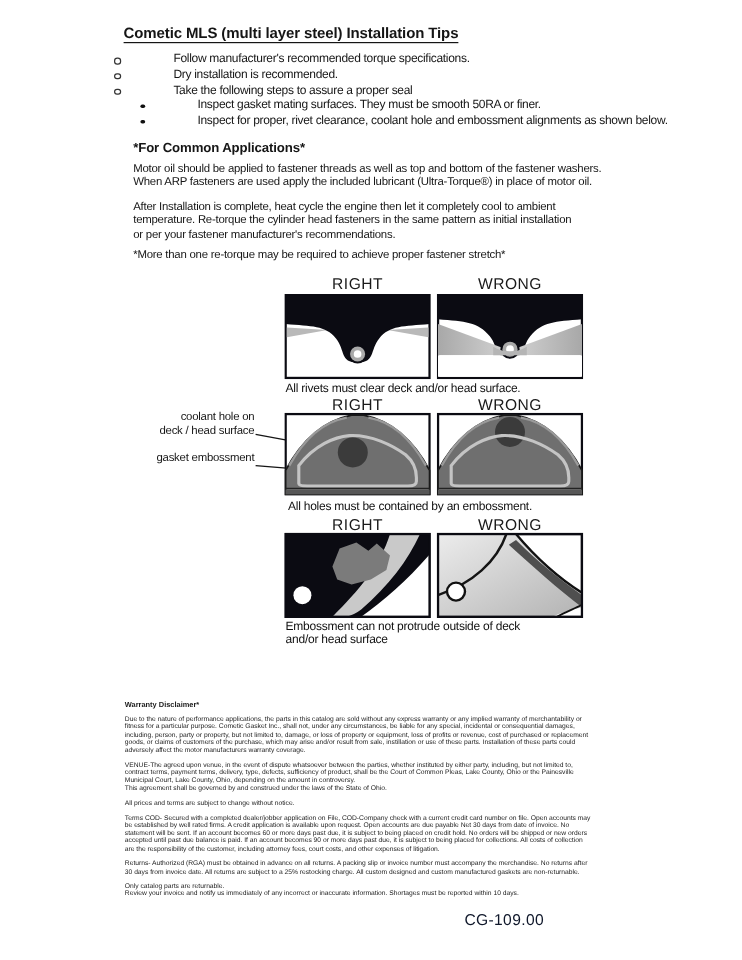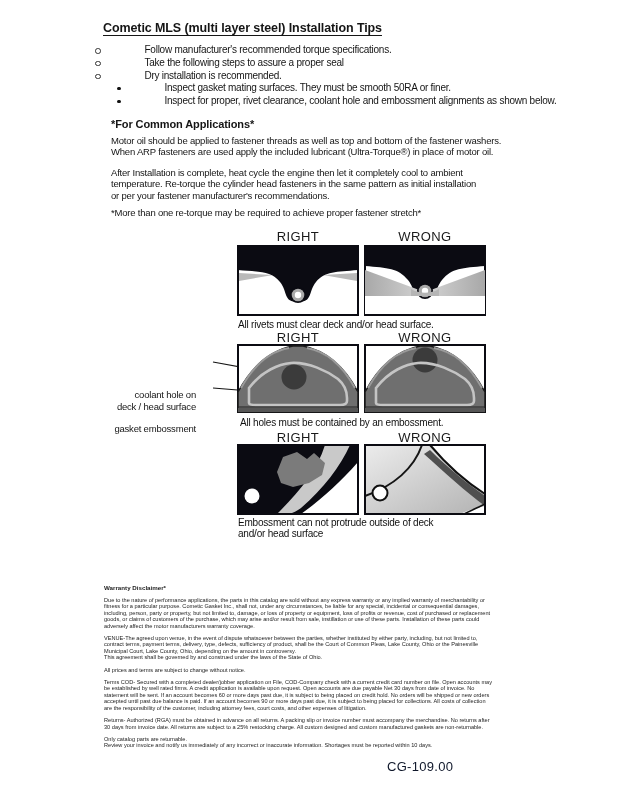--- a/index.html
+++ b/index.html
@@ -26,22 +26,22 @@
   .h2{font-size:11px;font-weight:700;letter-spacing:-0.1px;white-space:nowrap;}
   .para{
     font-size:9.5px;line-height:11.4px;letter-spacing:-0.2px;
     white-space:pre-line;width:460px;
   }
   .dg-label{
     width:122px;text-align:center;font-size:13px;letter-spacing:0.4px;color:#1a1a1a;
   }
   .dg-caption{font-size:10px;letter-spacing:-0.2px;white-space:pre-line;line-height:11px;color:#111;}
   .side-labels{
-    left:84px;width:112px;text-align:right;font-size:9.5px;line-height:11.5px;
-    letter-spacing:-0.2px;white-space:pre-line;color:#151515;margin-top:47px;
+    left:100px;width:112px;text-align:right;font-size:9.5px;line-height:11.5px;
+    letter-spacing:-0.2px;white-space:pre-line;color:#151515;
   }
   .fine-wrap{left:104px;top:584px;width:490px;}
   .fine-h{font-size:6.2px;font-weight:700;margin:0 0 6px 0;color:#1c1c1c;}
   .fine{
     font-size:5.6px;line-height:6.4px;margin:0 0 6px 0;color:#1c1c1c;
     white-space:pre-line;letter-spacing:0;
   }
   .footer-code{left:387px;top:759px;font-size:13px;letter-spacing:0.3px;color:#0f172a;}
   svg{display:block;}
 </style>
@@ -52,25 +52,25 @@
 
   <div class="abs title">Cometic MLS (multi layer steel) Installation Tips</div>
 
   <div class="abs tips">
     <div class="tip-row">
       <span class="marker-o"></span>
       <span>Follow manufacturer's recommended torque specifications.</span>
     </div>
     <div class="tip-row">
       <span class="marker-o"></span>
-      <span>Take the following steps to assure a proper seal</span>
+      <span>Dry installation is recommended.</span>
     </div>
     <div class="tip-row">
       <span class="marker-o"></span>
-      <span>Dry installation is recommended.</span>
+      <span>Take the following steps to assure a proper seal</span>
     </div>
     <div class="tip-row sub">
       <span class="marker-f"></span>
       <span>Inspect gasket mating surfaces.  They must be smooth 50RA or finer.</span>
     </div>
     <div class="tip-row sub">
       <span class="marker-f"></span>
       <span>Inspect for proper, rivet clearance, coolant hole and embossment alignments as shown below.</span>
     </div>
   </div>

